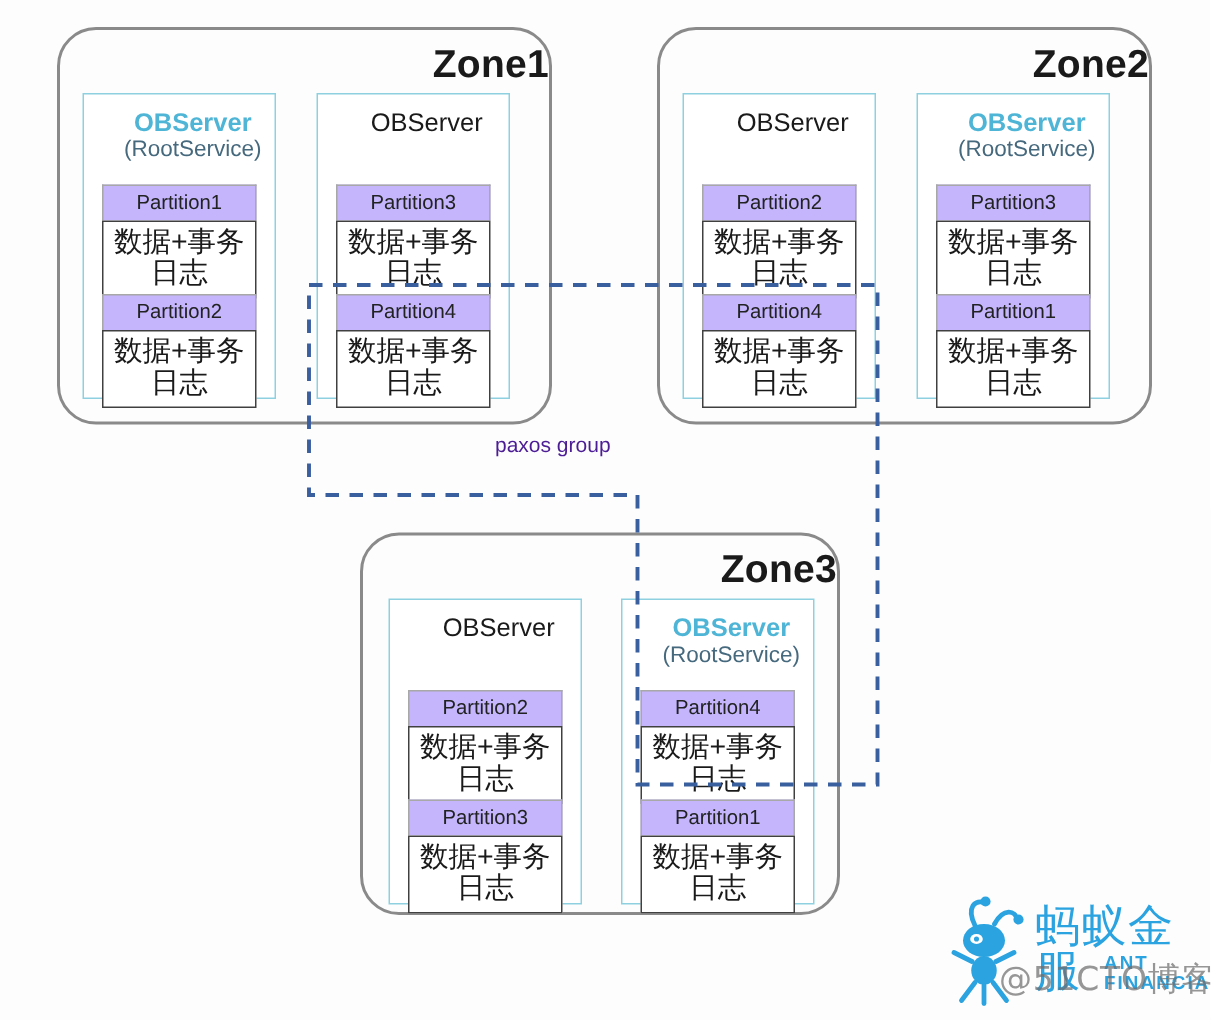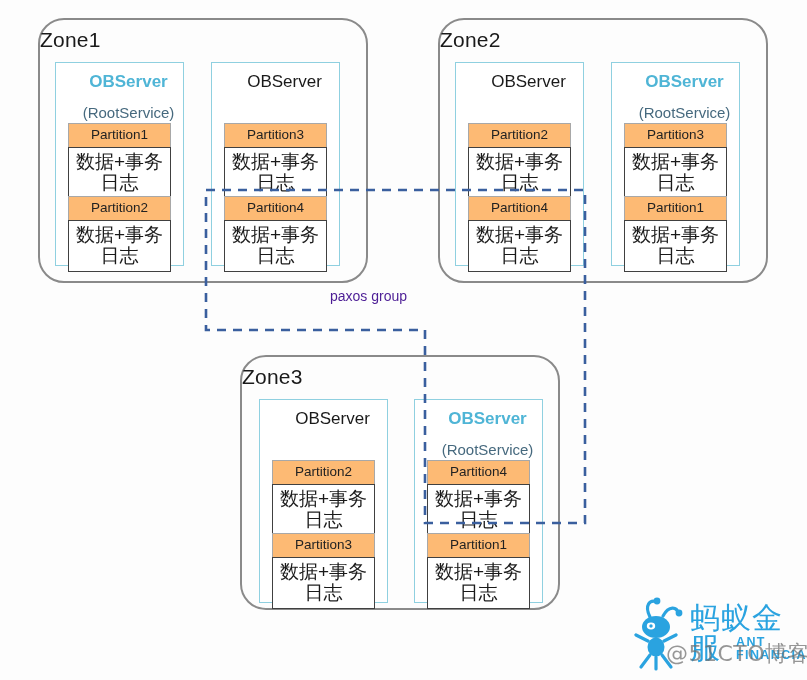--- a/index.html
+++ b/index.html
@@ -27,25 +27,25 @@
     border-radius: 26px;
     background: #fdfdfd;
     box-sizing: border-box;
     z-index: 2;
   }
   .zone-title {
     position: absolute;
     top: 8px;
     left: 0;
     right: 0;
-    text-align: left;
-    font-size: 21px;
+    text-align: right;
+    font-size: 26px;
     color: #1a1a1a;
     letter-spacing: 0.2px;
-    font-weight: 400;
+    font-weight: 700;
     line-height: 1.1;
   }
 
   
   .observer {
     position: absolute;
     border: 1.5px solid #8fd0e0;
     background: #ffffff;
     box-sizing: border-box;
     z-index: 4;
@@ -61,32 +61,32 @@
   }
   .ob-title.root {
     color: #4fb5d6;
     font-weight: bold;
   }
   .ob-sub {
     display: block;
     font-size: 15px;
     color: #46697e;
     font-weight: normal;
-    margin-top: 14px;
+    margin-top: 1px;
   }
 
   
   .part {
     position: absolute;
     left: 12px;
     right: 12px;
     box-sizing: border-box;
   }
   .part-head {
-    background: #fdba74;
+    background: #c4b5fd;
     border: 1px solid #a8a8a8;
     border-bottom: none;
     text-align: center;
     font-size: 13.5px;
     color: #222222;
     padding: 4px 0 4px;
     line-height: 1.1;
     box-sizing: border-box;
     font-weight: 400;
   }

